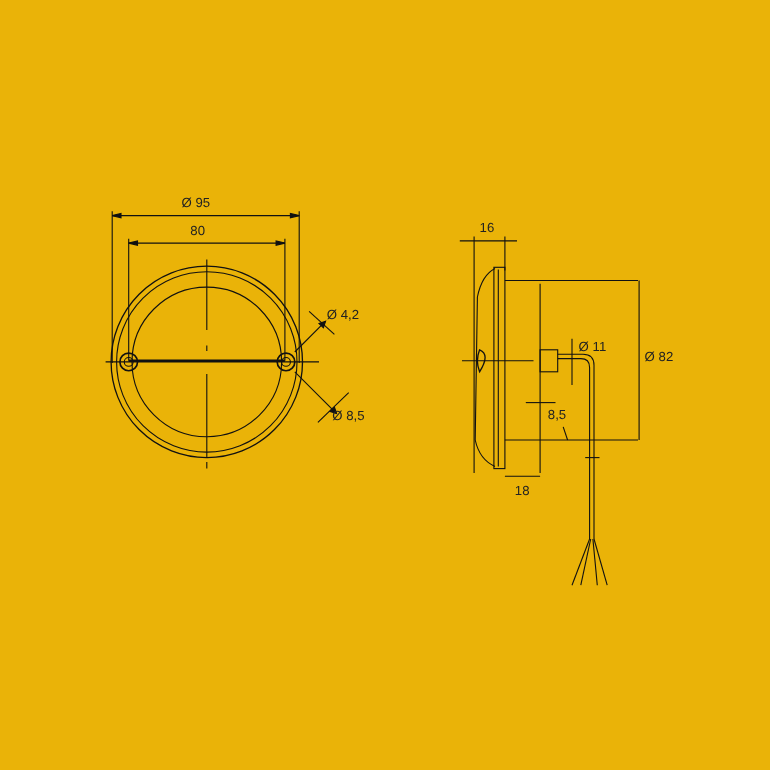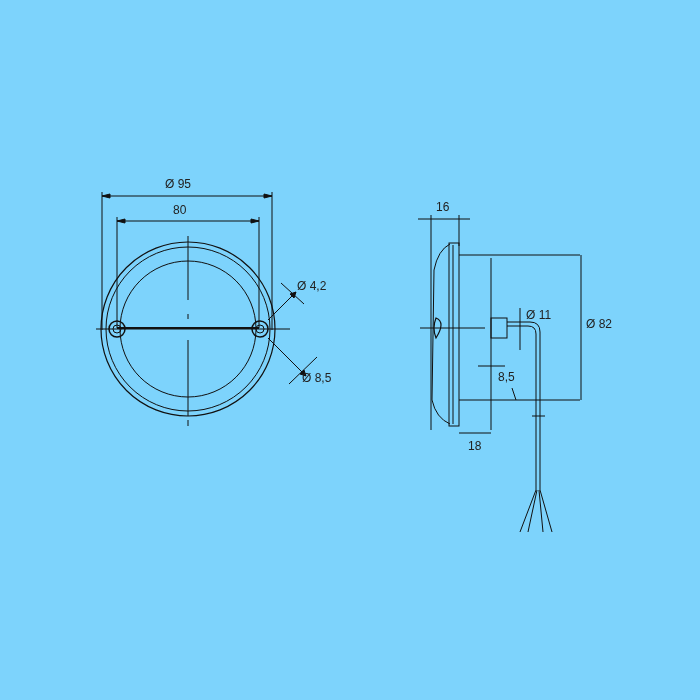--- a/index.html
+++ b/index.html
@@ -1,16 +1,16 @@
 <!DOCTYPE html>
 <html><head>
 <meta charset="utf-8">
 <style>
   html, body { margin: 0; padding: 0; background: #ffffff; }
-  #canvas { position: relative; width: 700px; height: 700px; background: #7dd3fc; overflow: hidden; }
+  #canvas { position: relative; width: 700px; height: 700px; background: #eab308; overflow: hidden; }
   svg { position: absolute; left: 0; top: 0; }
   .dim-text { font-family: "Liberation Sans", sans-serif; font-size: 12px; fill: #222222; }
 </style>
 </head>
 <body>
 
 <div id="canvas">
 <svg width="700" height="700" viewBox="0 0 700 700">
   <g stroke="#111" fill="none" stroke-width="1">
 

